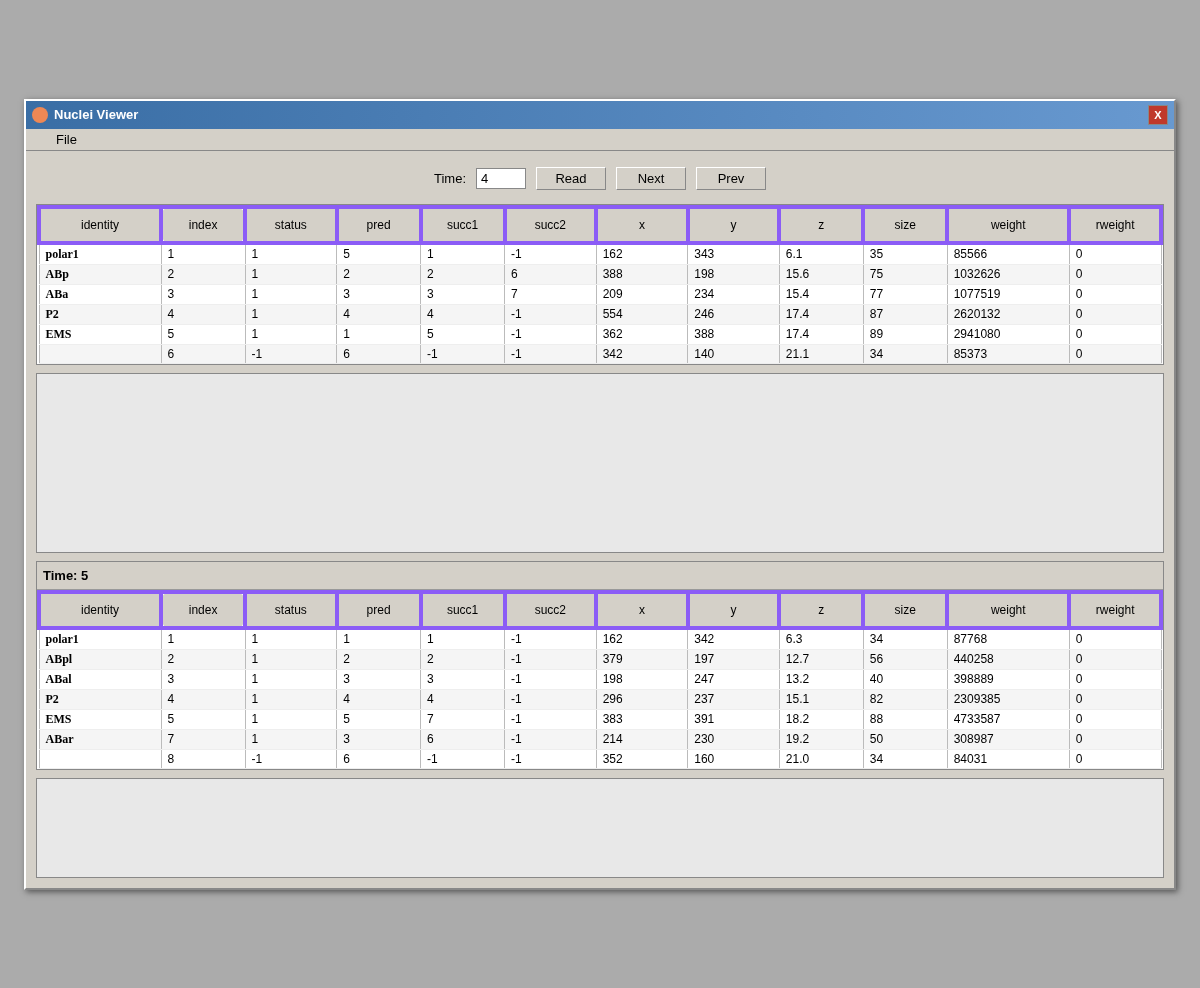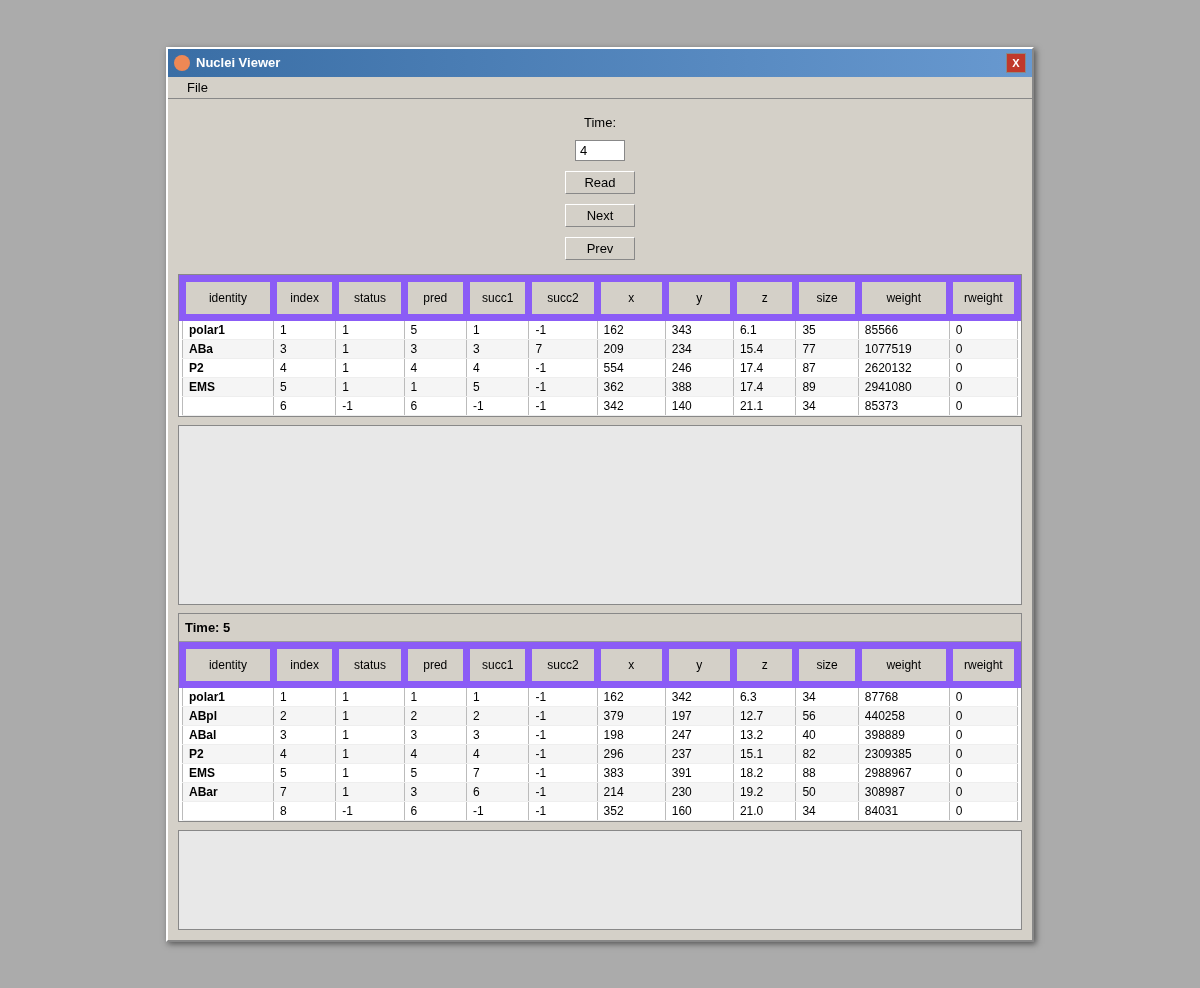--- a/index.html
+++ b/index.html
@@ -6,21 +6,21 @@
     body {
       background: #ababab;
       font-family: 'Arial', sans-serif;
       font-size: 12px;
       display: flex;
       justify-content: center;
       align-items: center;
       min-height: 100vh;
     }
     .window {
-      width: 868px;
+      width: 1152px;
       background: #d4d0c8;
       border: 2px solid #888;
       border-top: 2px solid #ffffff;
       border-left: 2px solid #ffffff;
       box-shadow: 2px 2px 6px rgba(0,0,0,0.5);
     }
     .title-bar {
       background: linear-gradient(to right, #3a6ea5, #6899d0);
       color: white;
       padding: 4px 6px;
@@ -51,39 +51,38 @@
       display: flex;
       align-items: center;
       justify-content: center;
       font-size: 11px;
       font-weight: bold;
       cursor: pointer;
     }
     .menu-bar {
       background: #d4d0c8;
       border-bottom: 1px solid #888;
-      padding: 3px 13px;
+      padding: 3px 24px;
       font-size: 13px;
     }
     .menu-bar span {
       cursor: pointer;
       padding: 2px 6px;
     }
     .content {
       background: #d4d0c8;
       padding: 10px;
     }
     .toolbar {
       display: flex;
       align-items: center;
       justify-content: center;
       gap: 10px;
       margin-bottom: 8px;
       padding: 6px;
-      flex-direction: column;
     }
     .toolbar label {
       font-size: 13px;
     }
     .toolbar input {
       width: 50px;
       padding: 2px 4px;
       border: 1px solid #888;
       background: white;
       font-size: 13px;
@@ -103,34 +102,35 @@
       border: 1px solid #888;
       margin-bottom: 8px;
     }
     .table-section table {
       width: 100%;
       border-collapse: collapse;
       font-size: 12px;
     }
     .table-section table th {
       background: #d4d0c8;
-      border: 7px solid #8b5cf6;
+      border: 4px solid #8b5cf6;
       padding: 9px 6px;
       font-weight: normal;
       font-size: 12px;
     }
     .table-section table td {
       border-right: 1px solid #bbb;
       border-bottom: 1px solid #eee;
       padding: 2px 6px;
       text-align: left;
       white-space: nowrap;
     }
     .table-section table td:first-child {
       border-left: 1px solid #bbb;
+      font-family: Liberation Serif, serif;
     }
     .table-section table tr:nth-child(odd) td {
       background: #fff;
     }
     .table-section table tr:nth-child(even) td {
       background: #f5f5f5;
     }
     .section-title {
       text-align: left;
       padding: 6px;
@@ -214,20 +214,34 @@
               <td>1</td>
               <td>1</td>
               <td>5</td>
               <td>1</td>
               <td>-1</td>
               <td>162</td>
               <td>343</td>
               <td>6.1</td>
               <td>35</td>
               <td>85566</td>
+              <td>0</td>
+            </tr>
+            <tr>
+              <td style="font-weight: bold;">ABp</td>
+              <td>2</td>
+              <td>1</td>
+              <td>2</td>
+              <td>2</td>
+              <td>6</td>
+              <td>388</td>
+              <td>198</td>
+              <td>15.6</td>
+              <td>75</td>
+              <td>1032626</td>
               <td>0</td>
             </tr>
             <tr>
               <td style="font-weight: bold;">ABa</td>
               <td>3</td>
               <td>1</td>
               <td>3</td>
               <td>3</td>
               <td>7</td>
               <td>209</td>
@@ -365,21 +379,21 @@
               <td style="font-weight: bold;">EMS</td>
               <td>5</td>
               <td>1</td>
               <td>5</td>
               <td>7</td>
               <td>-1</td>
               <td>383</td>
               <td>391</td>
               <td>18.2</td>
               <td>88</td>
-              <td>2988967</td>
+              <td>4733587</td>
               <td>0</td>
             </tr>
             <tr>
               <td style="font-weight: bold;">ABar</td>
               <td>7</td>
               <td>1</td>
               <td>3</td>
               <td>6</td>
               <td>-1</td>
               <td>214</td>

